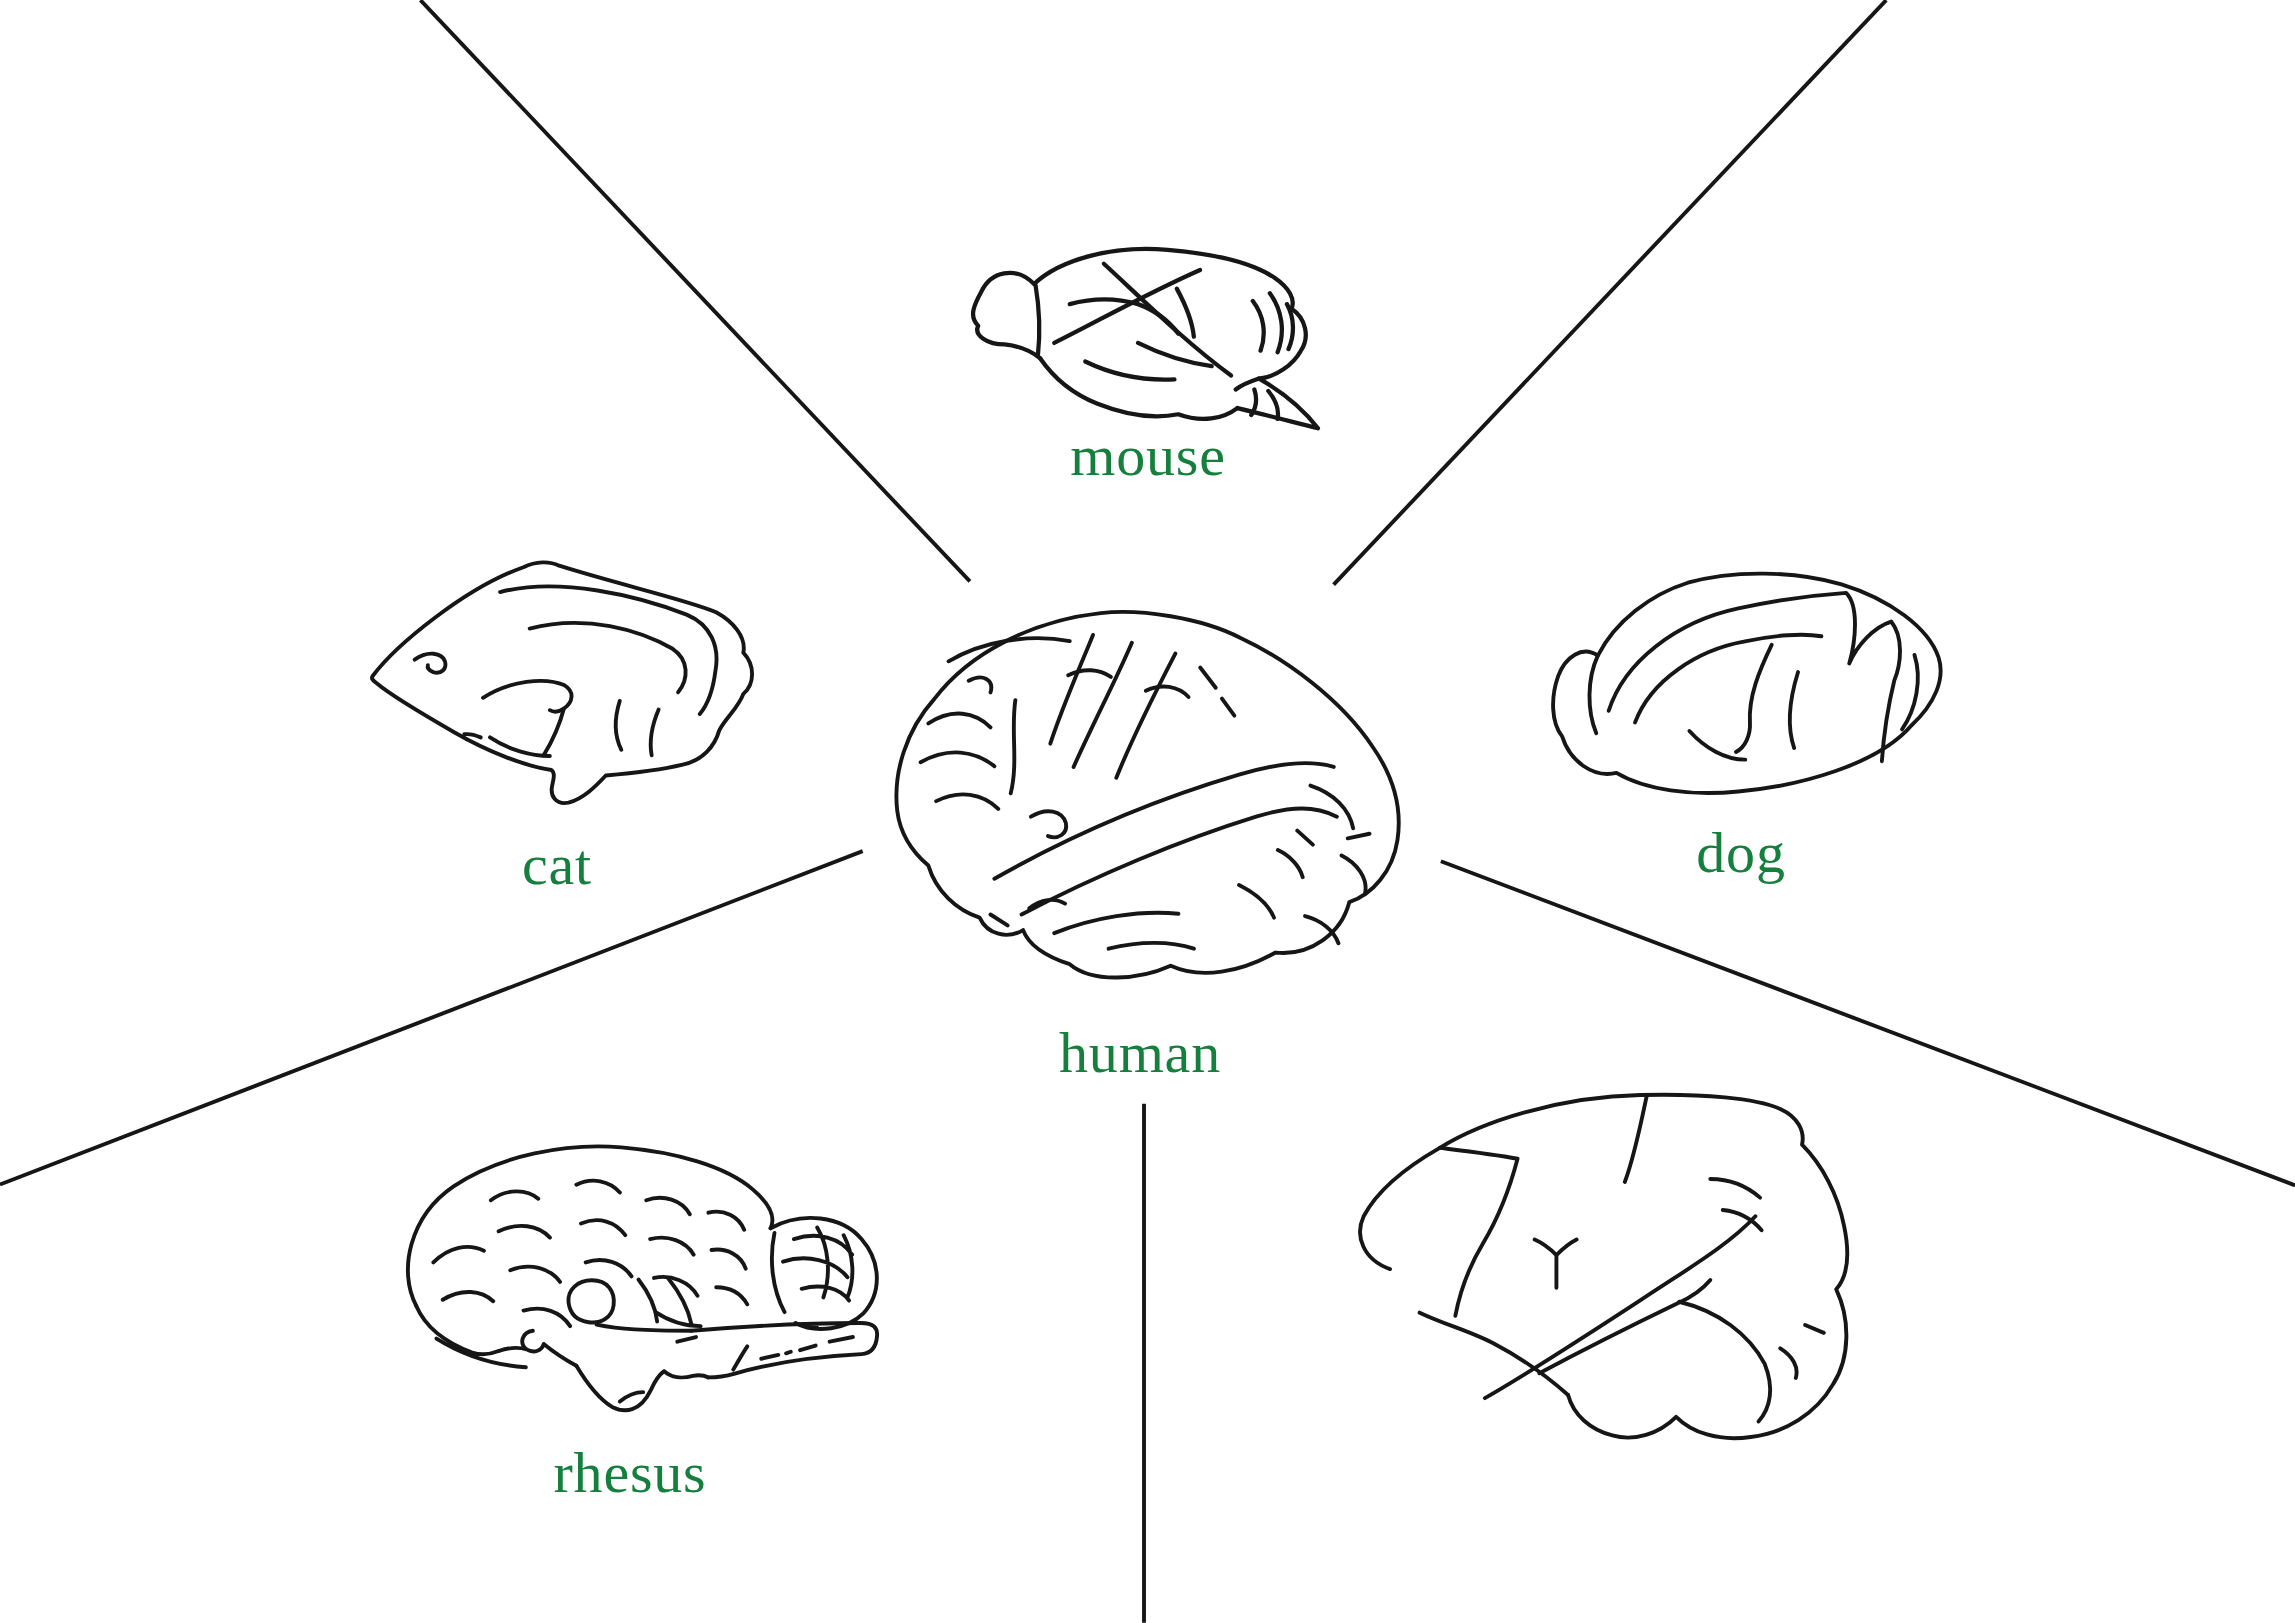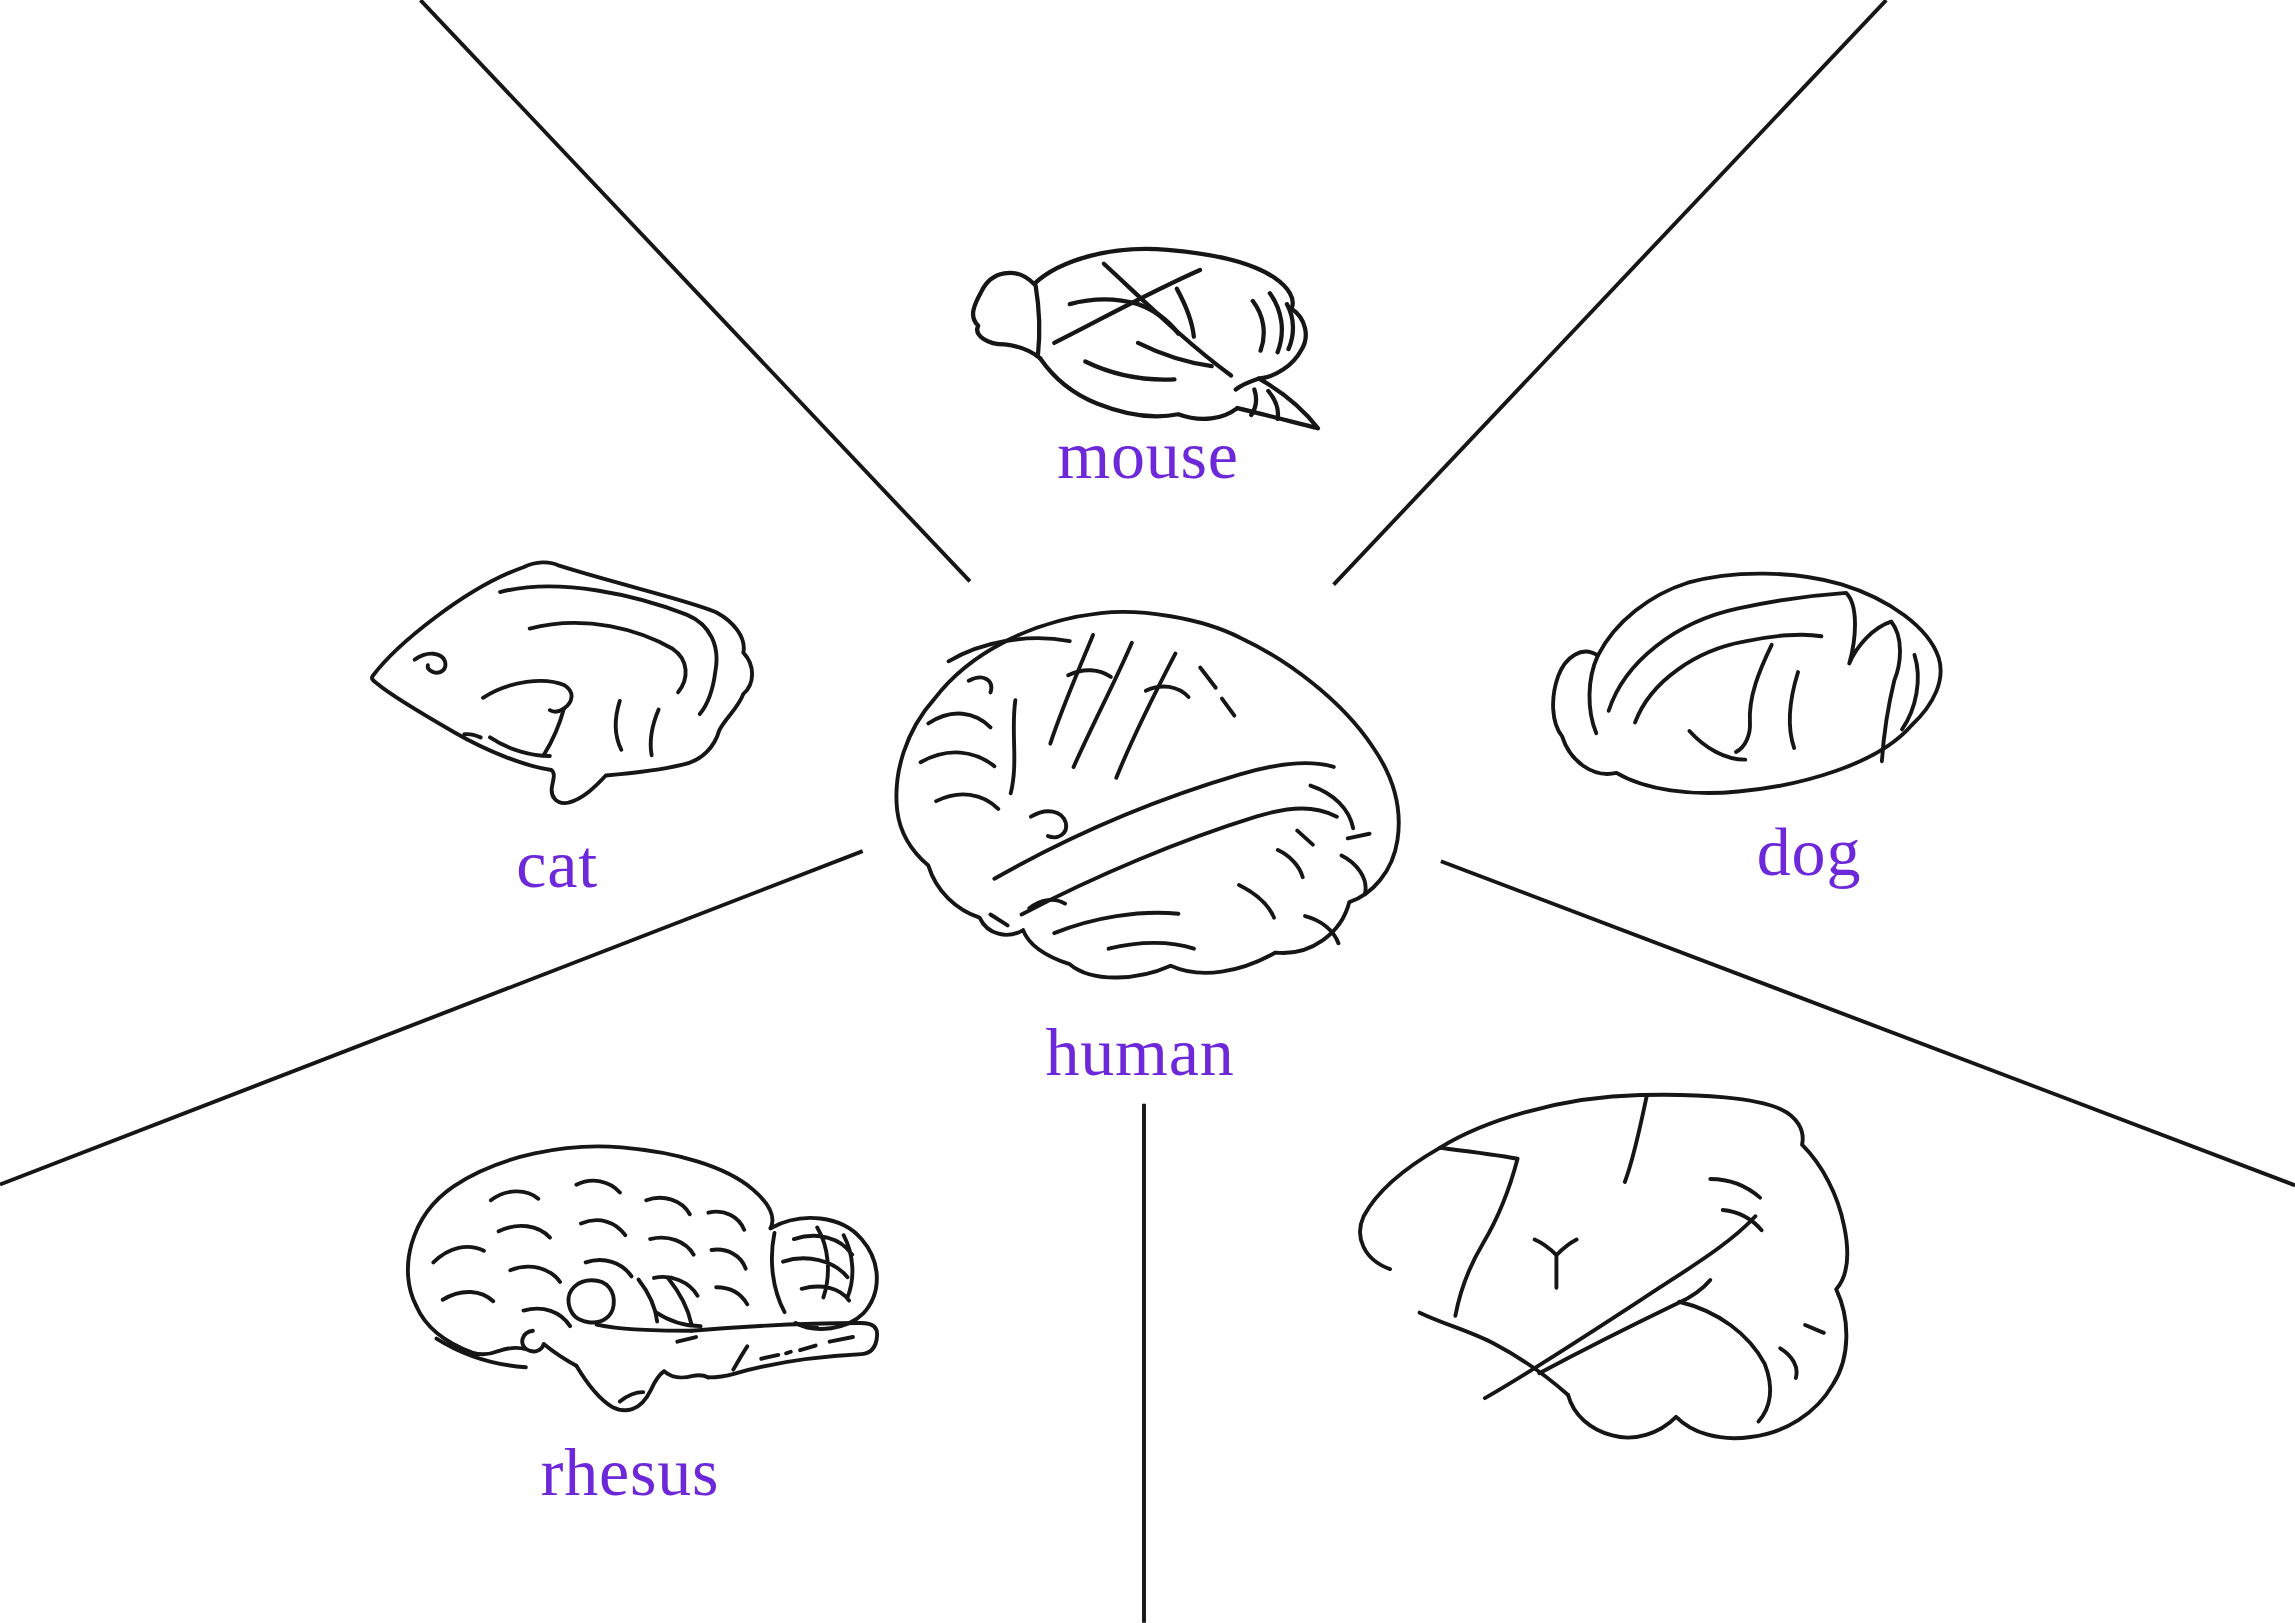--- a/index.html
+++ b/index.html
@@ -7,21 +7,21 @@
     position:relative;width:2295px;height:1623px;background:#ffffff;
     transform-origin:0 0;font-family:"Liberation Serif","DejaVu Serif",serif;
   }
   .full-svg{position:absolute;left:0;top:0;width:2295px;height:1623px;}
   .brain{position:absolute;}
   .brain path{fill:none;stroke:#161616;stroke-width:5;stroke-linecap:round;stroke-linejoin:round;}
   .brain.thick path{stroke-width:5.5;}
   .divider{stroke:#161616;stroke-width:5;stroke-linecap:butt;}
   .species-label{
     position:absolute;transform:translate(-50%,-50%);
-    font-size:68px;color:#6d28d9;white-space:nowrap;letter-spacing:0.8px;
+    font-size:58px;color:#15803d;white-space:nowrap;letter-spacing:0.8px;
   }
 </style>
 </head>
 <body>
 
 <div id="stage" style="transform: scale(1);">
 
   <svg class="full-svg" viewBox="0 0 2953 2088">
     <line class="divider" x1="541" y1="0" x2="1248" y2="748"></line>
     <line class="divider" x1="2427" y1="0" x2="1716" y2="752"></line>
@@ -105,17 +105,17 @@
     <path d="M272,258 C272,240 272,228 272,216 M272,216 C262,206 253,200 244,196 M272,216 C282,206 290,200 298,196"></path>
     <path d="M180,400 C250,360 340,300 420,248 C460,222 500,196 528,166"></path>
     <path d="M250,368 C310,336 370,306 428,278 C446,270 460,260 470,248"></path>
     <path d="M430,276 C480,288 520,318 540,356 C552,386 548,412 532,430"></path>
     <path d="M470,118 C496,118 518,128 534,142 M486,158 C506,160 524,170 536,184"></path>
     <path d="M560,336 C576,346 584,360 580,374 M592,306 l24,10"></path>
   </svg>
 
   <div class="species-label" style="left:1148px;top:455px">mouse</div>
   <div class="species-label" style="left:557px;top:864px">cat</div>
-  <div class="species-label" style="left:1809px;top:852px">dog</div>
+  <div class="species-label" style="left:1741px;top:852px">dog</div>
   <div class="species-label" style="left:1140px;top:1052px">human</div>
   <div class="species-label" style="left:630px;top:1472px">rhesus</div>
 </div>
 
 
 </body></html>

